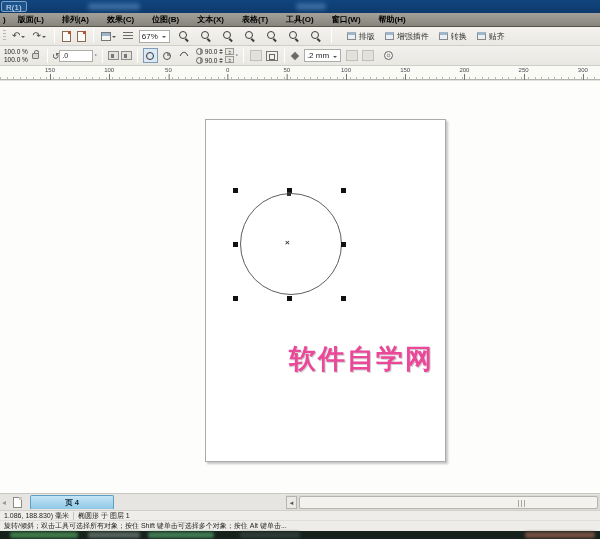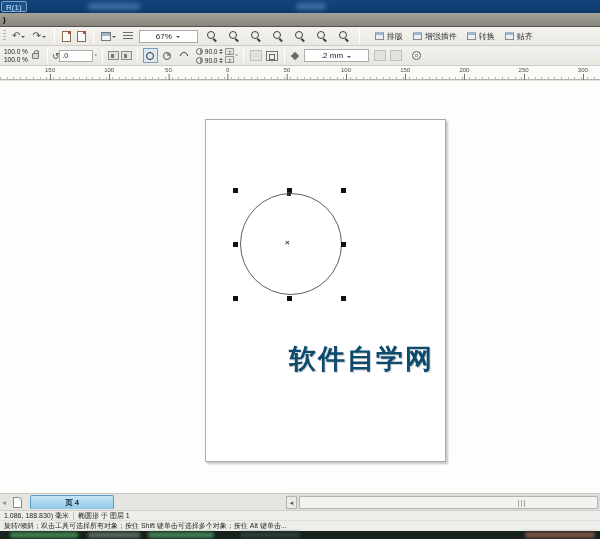--- a/index.html
+++ b/index.html
@@ -39,21 +39,21 @@
   .caret { width:0; height:0; border:2.5px solid transparent; border-top-color:#555;
     margin:4px 1px 0 1px; display:inline-block; }
   .doc-icon { width:9px; height:11px; background:#fbfaf6; border:1px solid #8a6a55; position:relative; }
   .doc-icon::after { content:""; position:absolute; right:-1px; top:-1px; width:3px; height:3px;
     background:#b4542f; }
   .grid-icon { width:10px; height:9px; border:1px solid #777;
     background:linear-gradient(#9db6cf 0 3px,#f6f5f1 3px); }
   .list-icon { width:10px; height:9px;
     background:repeating-linear-gradient(#6b6b6b 0 1px,transparent 1px 3px); }
   .combo { display:inline-flex; align-items:center; background:#fff; border:1px solid #aeaca6;
-    height:13px; padding:0 16px; margin:0 3px; font-size:8px; color:#222; }
+    height:13px; padding:0 2px; margin:0 3px; font-size:8px; color:#222; }
   .combo .caret { margin-left:4px; }
   .mag { width:12px; height:12px; position:relative; display:inline-block; margin:0 2px; }
   .mag::before { content:""; position:absolute; left:1px; top:1px; width:6px; height:6px;
     border:1px solid #3f3f3f; border-radius:50%; }
   .mag::after { content:""; position:absolute; left:8px; top:8px; width:4px; height:1.5px;
     background:#3f3f3f; transform:rotate(45deg); transform-origin:0 0; }
   .tb-textbtns { display:flex; align-items:flex-end; margin-left:6px; }
   .tb-textbtn { display:inline-flex; align-items:center; margin:0 5px; cursor:default; }
   .tb-mini-icon { width:9px; height:8px; border:1px solid #888; background:#e8f0f6;
     border-top:3px solid #9fb6c9; margin-right:3px; }
@@ -109,21 +109,21 @@
     color:#4c4c4c; }
   .ruler-mark::after { content:""; position:absolute; left:50%; top:7px; width:1px; height:6px;
     background:#77756f; }
 
   
   .canvas { position:absolute; left:0; top:80px; width:600px; height:413px; background:#fdfdfc;
     border-top:1px solid #e3e1dc; }
   .page { position:absolute; left:205px; top:38px; width:241px; height:343px; background:#fff;
     border:1px solid #ababab; box-shadow:2px 2px 2px rgba(0,0,0,.22); }
   .watermark { position:absolute; left:68px; top:224px; width:175px; text-align:center;
-    color:#0c4a6e; font-weight:bold;
+    color:#ec4899; font-weight:bold;
     text-shadow:1px 1px 0 #cfcfcf,-1px -1px 0 #fff; }
   .wm1 { font-size:27px; letter-spacing:2px; line-height:30px; }
   .wm2 { font-size:11px; letter-spacing:2.5px; line-height:13px; }
   .circle { position:absolute; left:240px; top:112px; width:102px; height:102px;
     border:1px solid #5f5f5f; border-radius:50%; }
   .handle { position:absolute; width:5px; height:5px; background:#111; }
   .topnode { position:absolute; width:4px; height:4px; background:#333; }
   .center-mark { position:absolute; font-size:8px; color:#333; font-weight:bold; line-height:8px; }
 
   
@@ -162,20 +162,31 @@
 <div class="app">
 
   <div class="titlebar">
     <span class="title-frag">R(1)</span>
     <div class="title-smudge" style="left:88px;width:52px;"></div>
     <div class="title-smudge" style="left:296px;width:30px;"></div>
   </div>
 
   <div class="menubar">
     <span class="menu-partial">)</span>
+    <span class="menu-items">
+        <span class="menu-item">版面(L)</span>
+        <span class="menu-item">排列(A)</span>
+        <span class="menu-item">效果(C)</span>
+        <span class="menu-item">位图(B)</span>
+        <span class="menu-item">文本(X)</span>
+        <span class="menu-item">表格(T)</span>
+        <span class="menu-item">工具(O)</span>
+        <span class="menu-item">窗口(W)</span>
+        <span class="menu-item">帮助(H)</span>
+      </span>
   </div>
 
   <div class="toolbar">
     <span class="grip"></span>
     <span class="tb-btn">
       <span class="glyph">↶</span>
       <span class="caret"></span>
     </span>
     <span class="tb-btn">
       <span class="glyph">↷</span>

